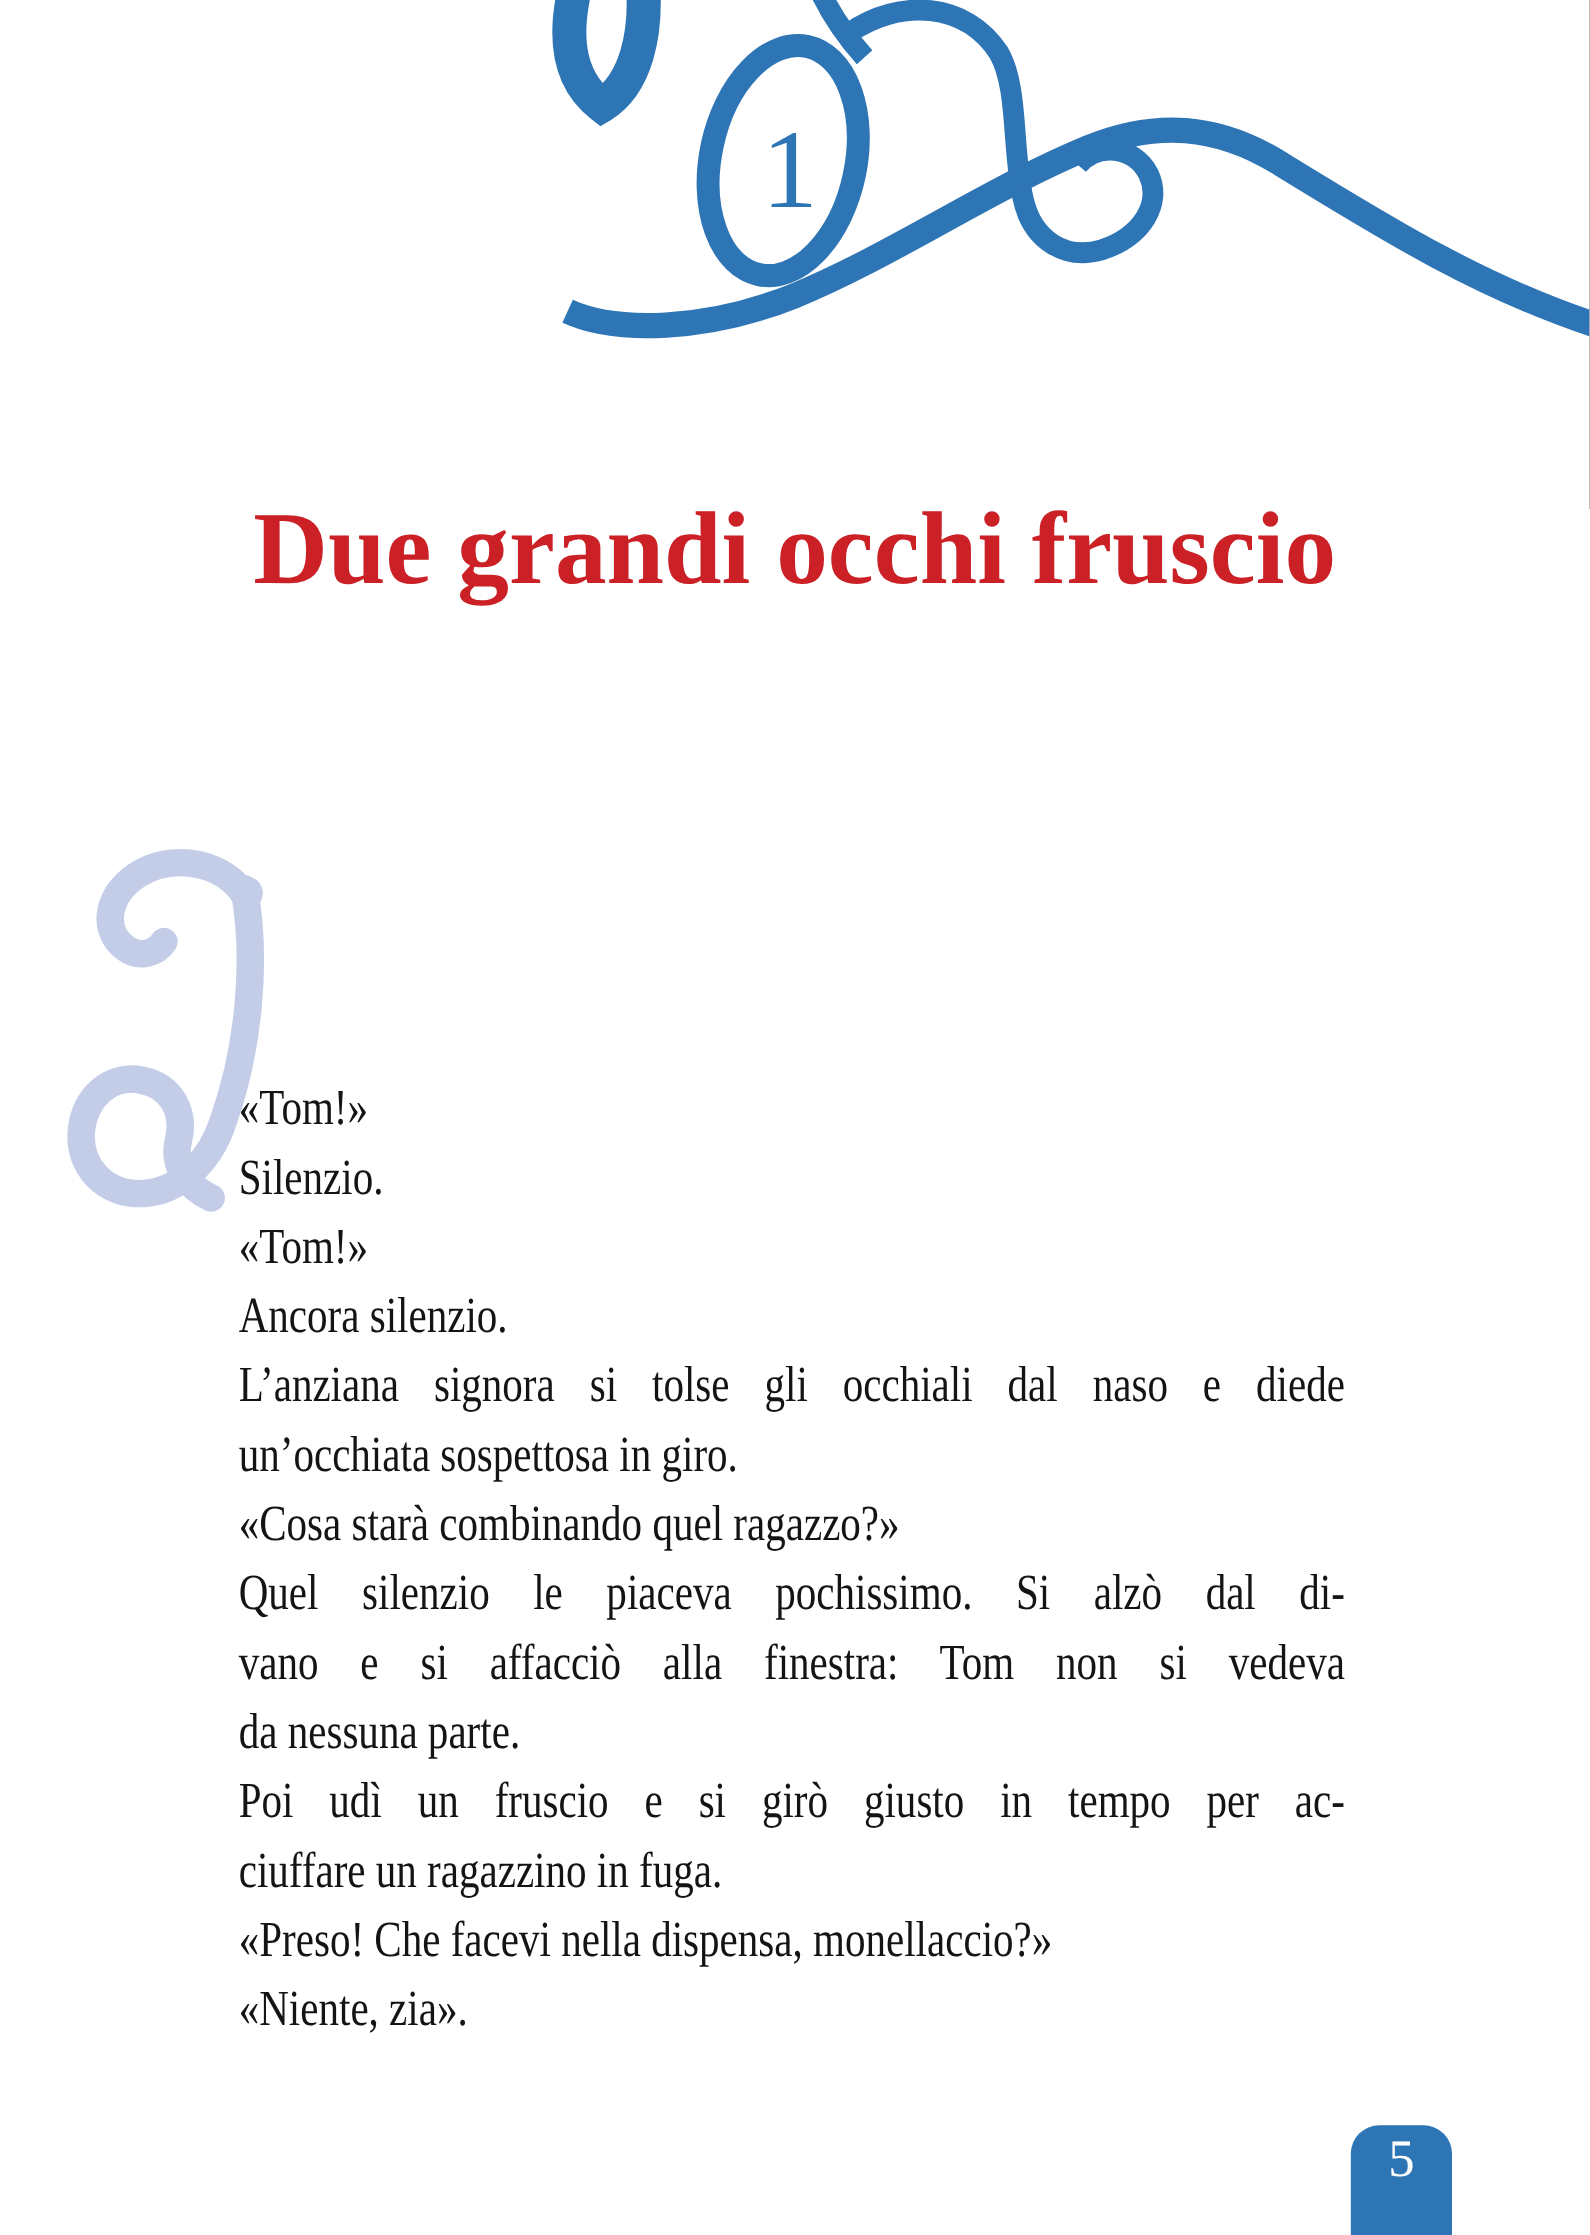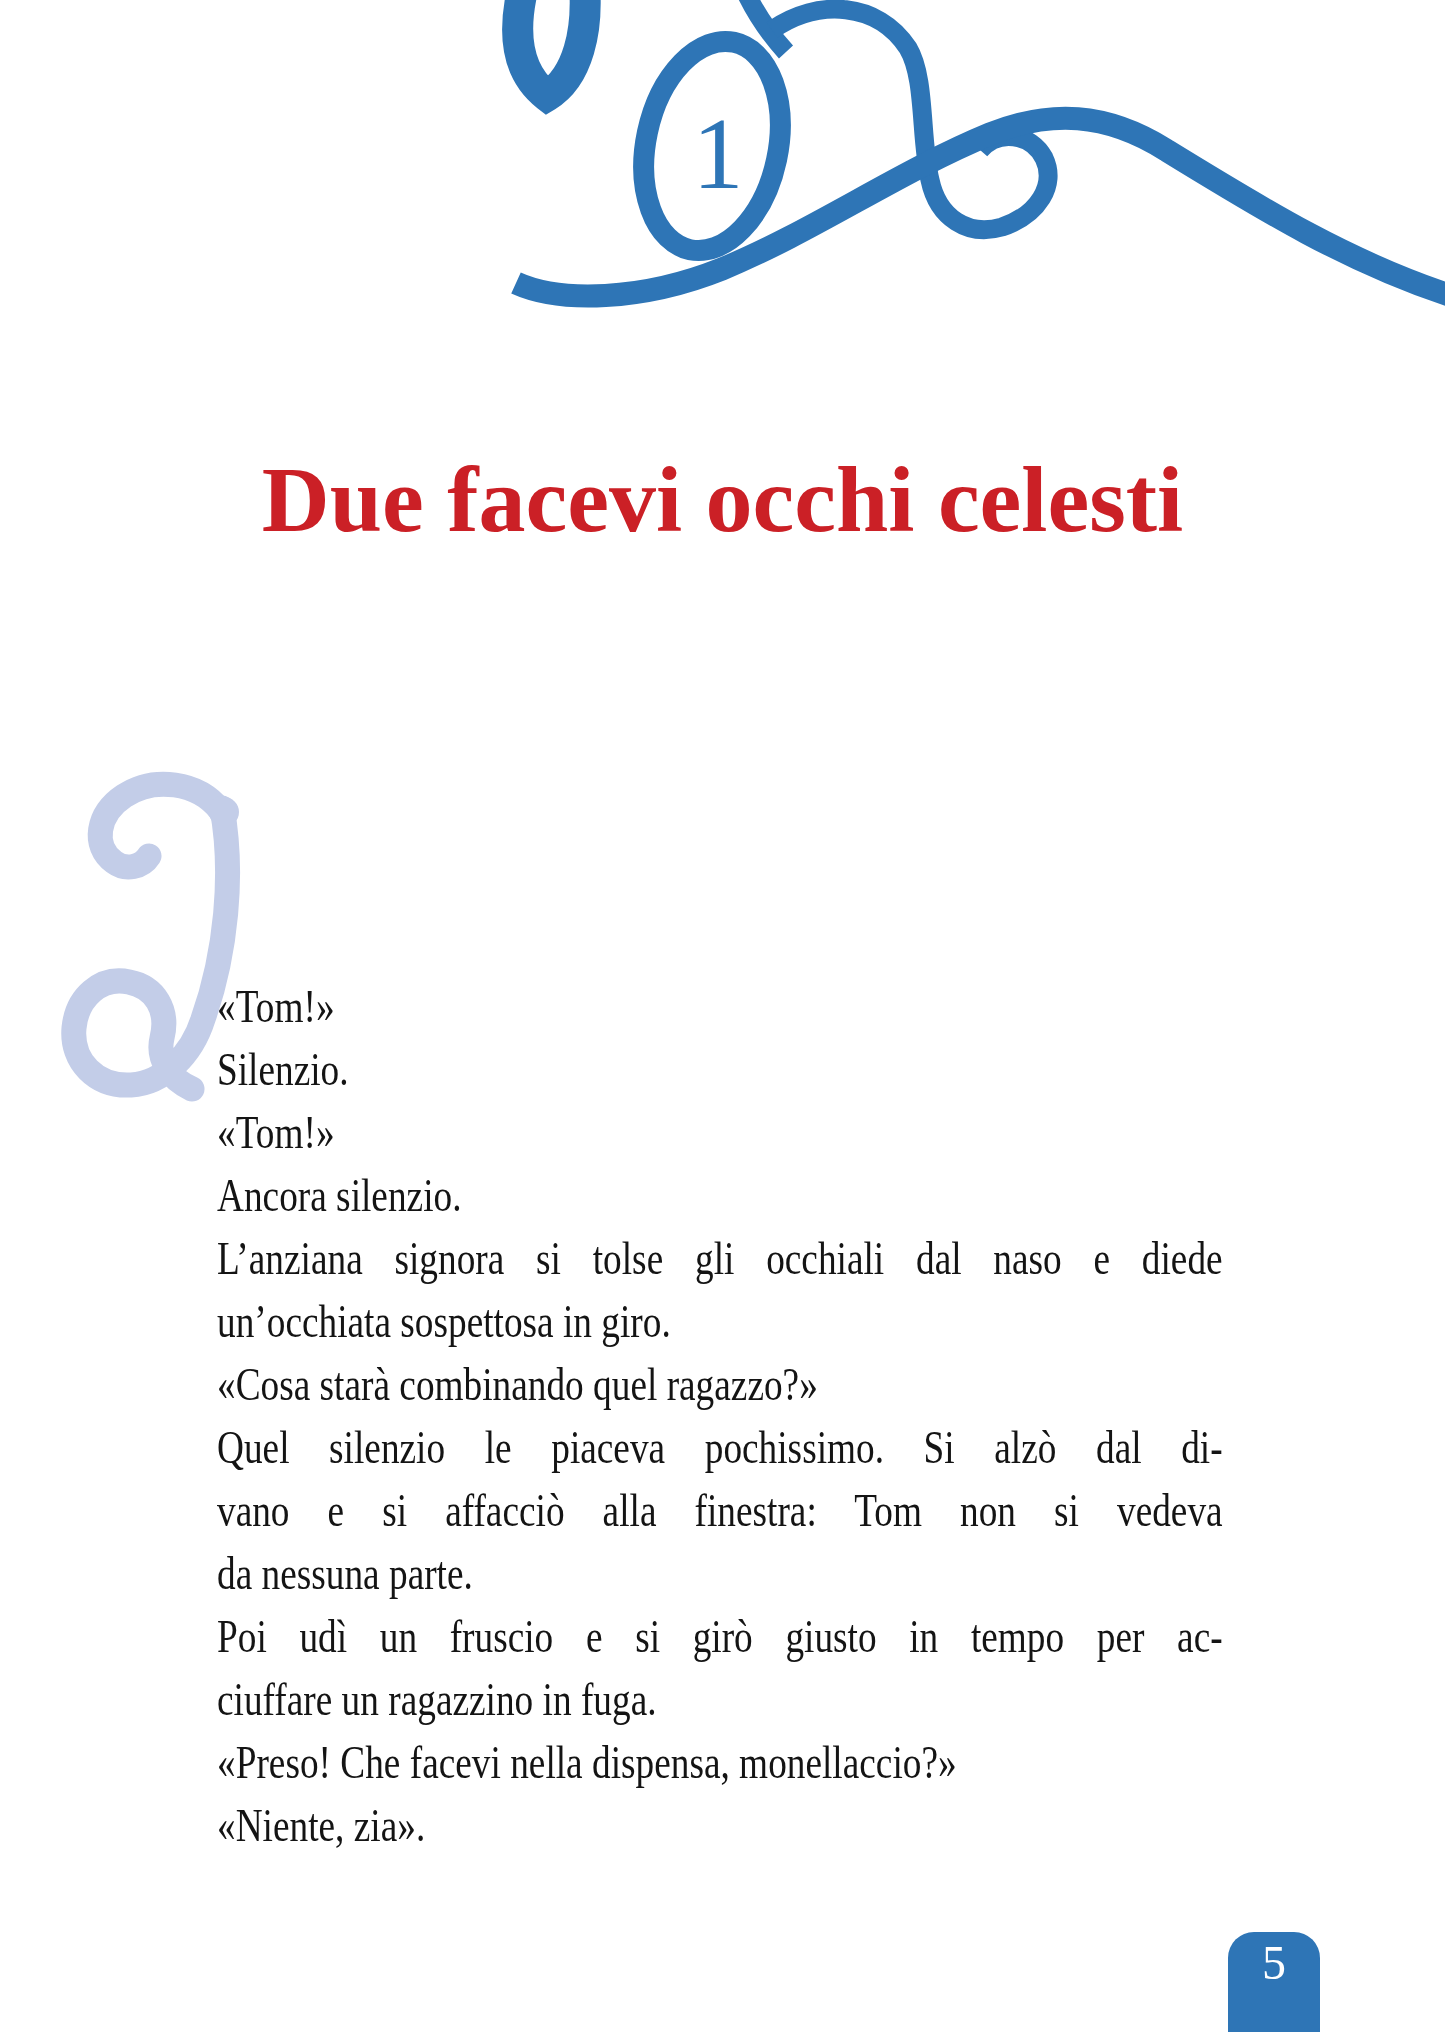--- a/index.html
+++ b/index.html
@@ -115,21 +115,21 @@
 
     <path stroke-width="19" d="M 741 -18 C 752 8, 766 30, 786 52"></path>
 
     <path stroke-width="19" d="M 772 30 C 818 -2, 878 2, 908 48 C 926 78, 920 138, 930 180 C 938 218, 968 237, 1002 227 C 1038 215, 1057 185, 1044 158 C 1031 133, 998 129, 980 150"></path>
 
     <path stroke-width="23" d="M 516 283 C 560 303, 642 301, 722 269 C 812 232, 900 171, 990 134 C 1050 110, 1106 112, 1166 150 C 1262 209, 1348 262, 1452 296"></path>
 
     <text class="chapnum" x="718" y="188">1</text>
   </svg>
 
-  <h1 class="title">Due facevi occhi celesti</h1>
+  <h1 class="title">Due grandi occhi fruscio</h1>
 
   <svg class="dropcap" width="195" height="345" viewBox="0 0 195 345" xmlns="http://www.w3.org/2000/svg">
     <path d="M 168 44 C 146 16, 102 10, 72 30 C 45 48, 40 80, 62 96 C 74 105, 90 101, 97 90"></path>
     <circle cx="172" cy="46" r="15"></circle>
     <path d="M 170 42 C 182 108, 174 188, 151 253 C 140 288, 112 317, 79 319 C 44 321, 19 295, 22 262 C 25 231, 49 210, 77 216 C 103 221, 117 244, 110 272 C 105 293, 118 313, 140 323"></path>
   </svg>
 
   <div class="bodytext">
     <div class="line">«Tom!»</div>
     <div class="line">Silenzio.</div>

